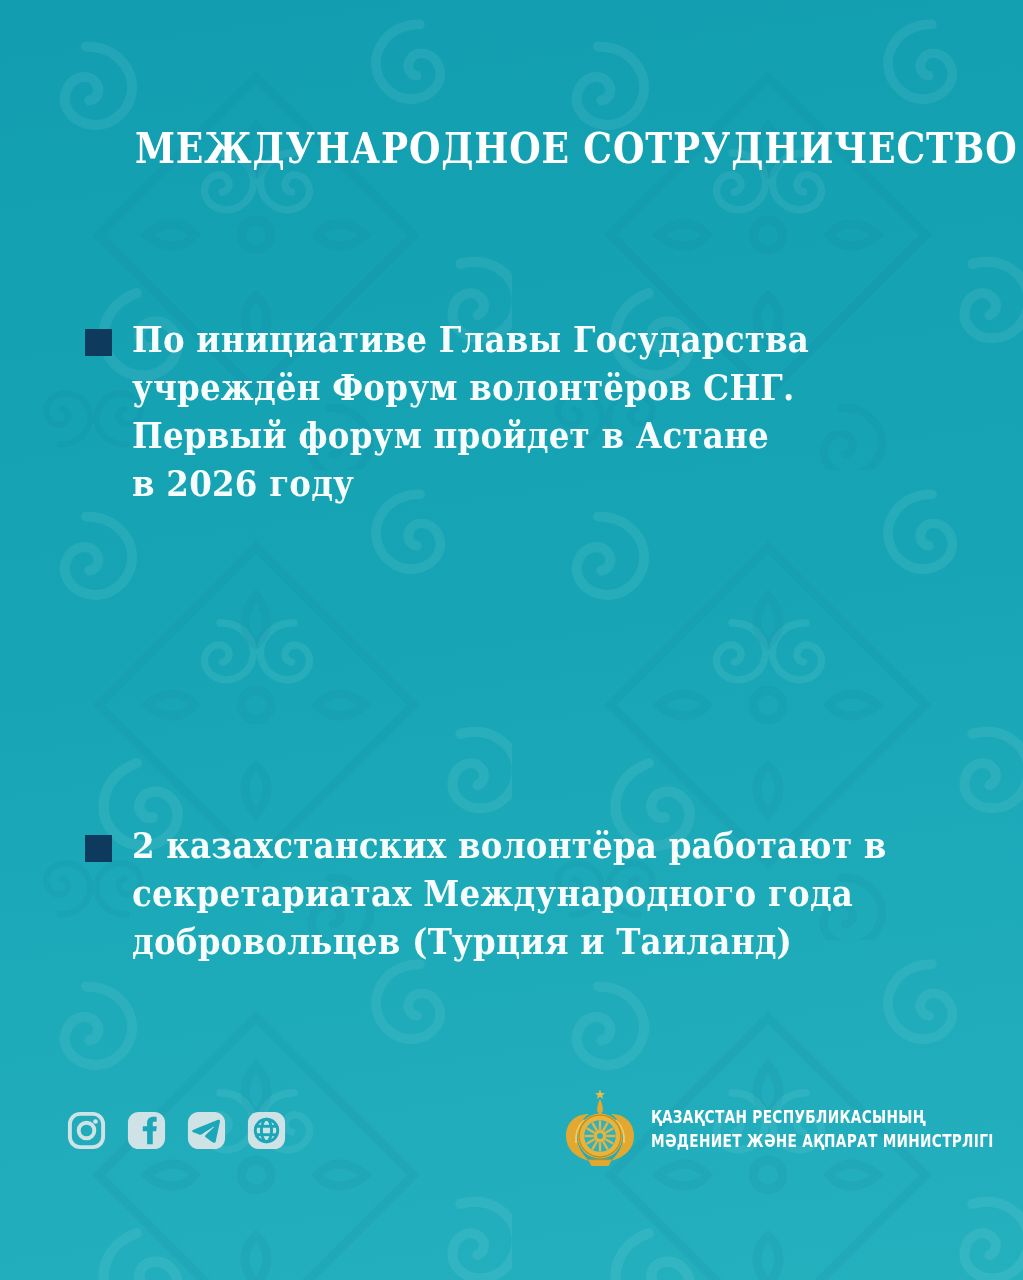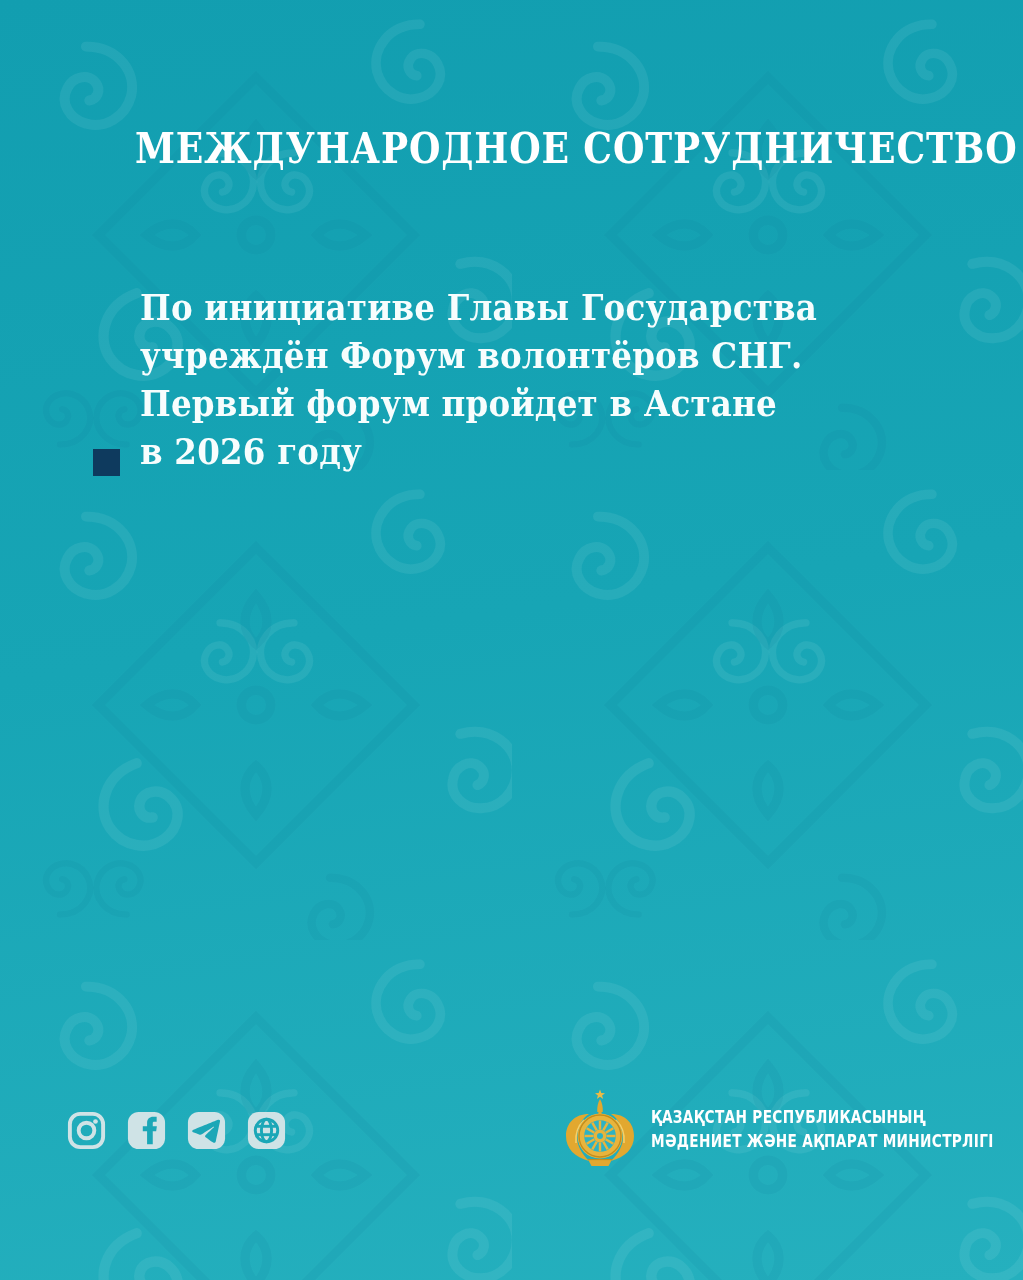--- a/index.html
+++ b/index.html
@@ -23,23 +23,24 @@
     position:absolute;left:135px;top:126px;
     margin:0;
     font:700 42px/1.1 "DejaVu Serif", serif;
     color:#ffffff;
     letter-spacing:1px;
     transform:scaleX(.86);
     transform-origin:left top;
     white-space:nowrap;
   }
   .bullet-item{
-    position:absolute;left:93px;
-    display:flex;align-items:flex-end;
+    position:absolute;left:85px;
+    display:flex;align-items:flex-start;
     width:900px;
+    margin-top:32px;
   }
   .bullet-item.b1{top:284px;}
   .bullet-item.b2{top:541px;}
   .bullet-item.b3{top:790px;}
   .bullet-square{
     flex:0 0 auto;
     width:27px;height:27px;
     background:#0e3a5e;
     margin:13px 20px 0 0;
   }
@@ -123,20 +124,26 @@
 
   <div class="bullet-item b1">
     <span class="bullet-square"></span>
     <p class="bullet-text">По инициативе Главы Государства
 учреждён Форум волонтёров СНГ.
 Первый форум пройдет в Астане
 в 2026 году</p>
   </div>
 
 
+  <div class="bullet-item b3">
+    <span class="bullet-square"></span>
+    <p class="bullet-text">2 казахстанских волонтёра работают в
+секретариатах Международного года
+добровольцев (Турция и Таиланд)</p>
+  </div>
 
   <div class="social-row">
 
     <button class="social-btn" title="Instagram">
       <svg width="43" height="43" viewBox="0 0 44 44">
         <rect x="5" y="5" width="34" height="34" rx="10.5" fill="none" stroke="#cfe3e6" stroke-width="4"></rect>
         <circle cx="22" cy="22" r="8" fill="none" stroke="#cfe3e6" stroke-width="4"></circle>
         <circle cx="31.2" cy="12.8" r="2.4" fill="#cfe3e6"></circle>
       </svg>
     </button>

